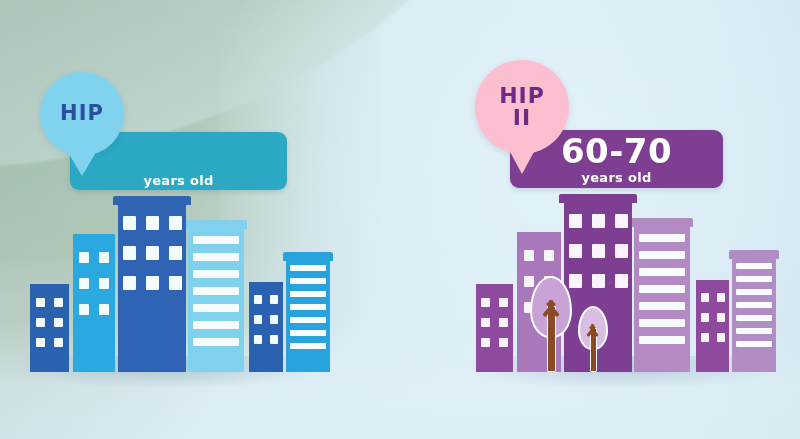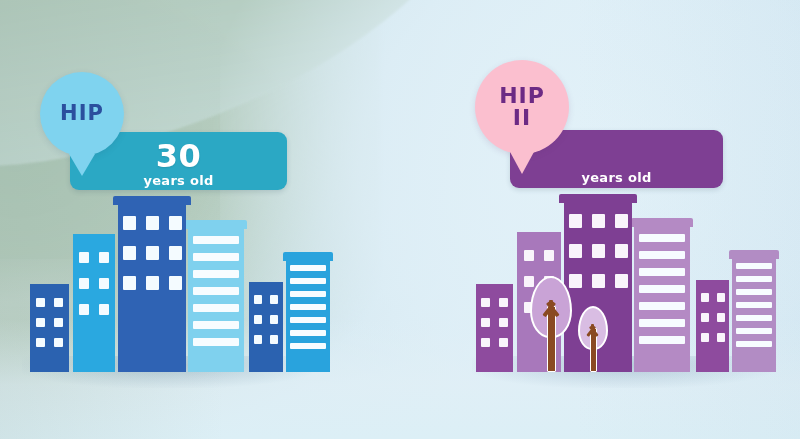--- a/index.html
+++ b/index.html
@@ -368,31 +368,31 @@
       <div class="crown" style="height:44px;background:#d9bde3;"></div>
       <div class="trunk" style="width:7px;margin-left:-3.5px;height:44px;"></div>
       <div class="branch" style="left:8px;bottom:36px;width:3px;height:12px;transform:rotate(38deg);"></div>
       <div class="branch" style="left:18px;bottom:36px;width:3px;height:12px;transform:rotate(-38deg);"></div>
       <div class="branch" style="left:13px;bottom:38px;width:3px;height:10px;"></div>
     </div>
   </div>
 
   <div class="group" id="cal-left" style="inset:0;">
     <div class="banner">
-      <div class="big">30</div>
       <div class="sub">years old</div>
     </div>
     <div class="bubble">
       <span>HIP</span>
       <div class="tail"></div>
     </div>
   </div>
 
   <div class="group" id="cal-right" style="inset:0;">
     <div class="banner">
+      <div class="big">60-70</div>
       <div class="sub">years old</div>
     </div>
     <div class="bubble">
       <span>HIP</span>
       <span class="l2">II</span>
       <div class="tail"></div>
     </div>
   </div>
 
 </div>

